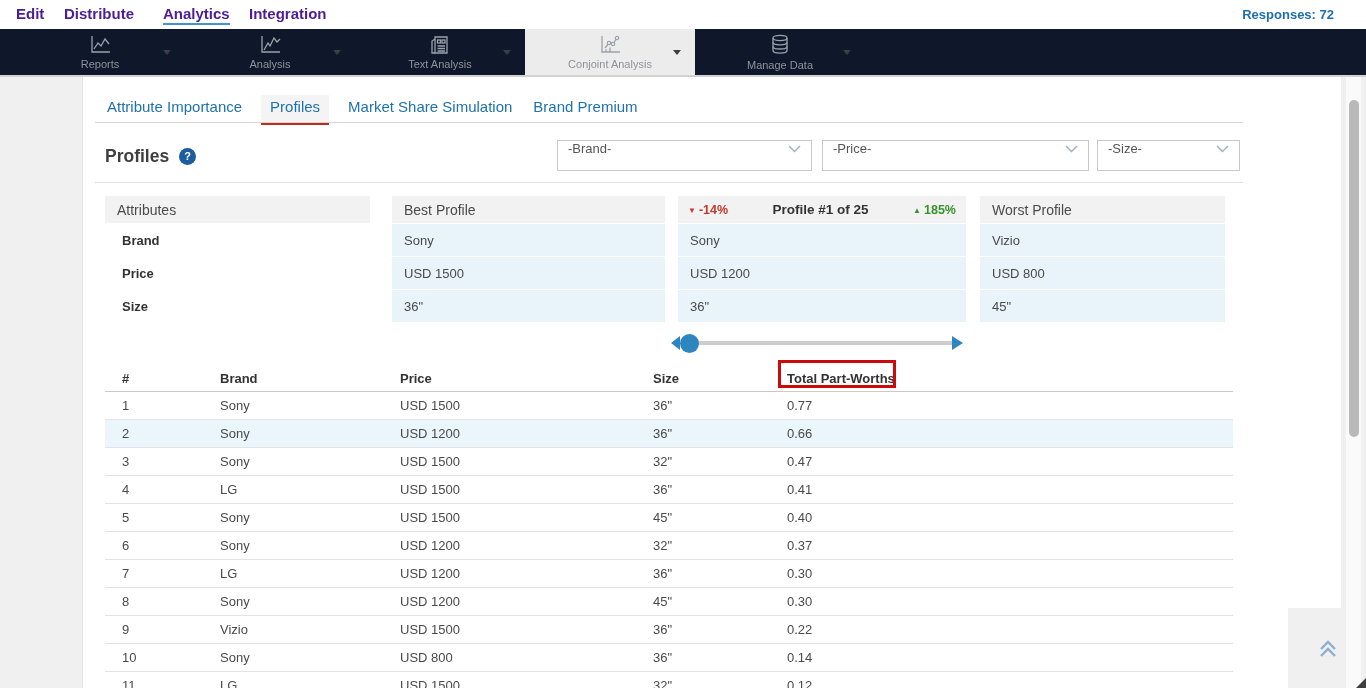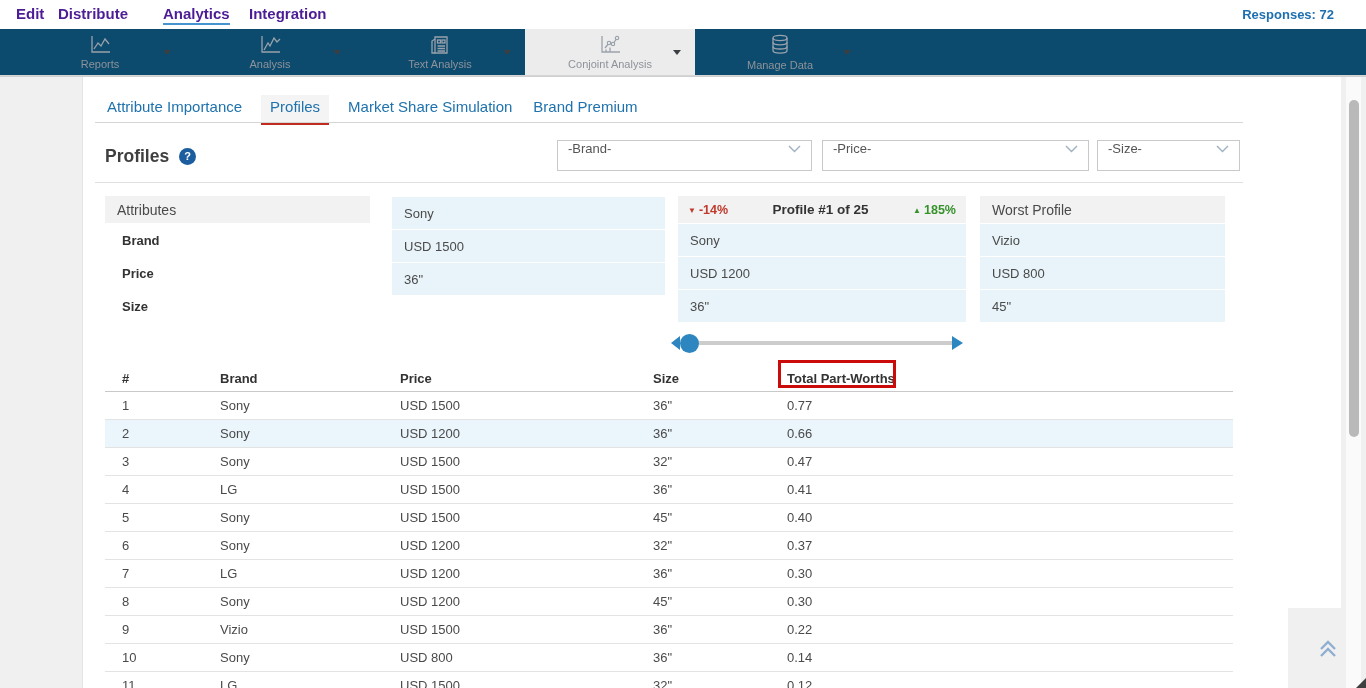--- a/index.html
+++ b/index.html
@@ -7,21 +7,21 @@
   body { font-family:"Liberation Sans", sans-serif; }
   .page { position:relative; width:1366px; height:688px; background:#fff; overflow:hidden; }
 
   
   .topnav { position:absolute; top:0; left:0; width:1366px; height:29px; background:#fff; }
   .nav-item { position:absolute; top:5px; font-size:15px; font-weight:700; color:#4c1d95; cursor:pointer; }
   .nav-item.active { border-bottom:2px solid #4694cf; padding-bottom:1px; }
   .responses { position:absolute; top:7px; right:32px; font-size:13px; font-weight:700; color:#1e6fb0; }
 
   
-  .toolbar { position:absolute; top:29px; left:0; width:1366px; height:47px; background:#0c4a6e;
+  .toolbar { position:absolute; top:29px; left:0; width:1366px; height:47px; background:#0f172a;
              border-bottom:1px solid #d5d5d5; display:flex; padding-left:15px; }
   .tool-group { position:relative; width:170px; height:46px; display:flex; flex-direction:column;
                 align-items:center; justify-content:center; gap:2px; cursor:pointer; }
   .tool-group.selected { background:#ececec; }
   .tool-label { font-size:11px; color:#8e9399; margin-top:1px; }
   .tool-icon svg { display:block; }
   .tool-caret { position:absolute; right:14px; top:21px; width:0; height:0;
                 border-left:4px solid transparent; border-right:4px solid transparent;
                 border-top:5px solid #3a3f44; }
 
@@ -101,21 +101,21 @@
   .resize-grip { position:absolute; left:1356px; top:678px; width:10px; height:10px;
                  background:#3f3f3f; clip-path:polygon(100% 0, 100% 100%, 0 100%); }
 </style>
 </head>
 <body>
 
 <div class="page">
 
   <div class="topnav">
     <span class="nav-item" style="left:16px">Edit</span>
-    <span class="nav-item" style="left:58px">Distribute</span>
+    <span class="nav-item" style="left:64px">Distribute</span>
     <span class="nav-item active" style="left:163px">Analytics</span>
     <span class="nav-item" style="left:249px">Integration</span>
     <span class="responses">Responses: 72</span>
   </div>
 
   <div class="toolbar">
     <div class="tool-group">
       <span class="tool-icon">
         <svg width="24" height="20" viewBox="0 0 24 20" fill="none" stroke="#9aa2ab" stroke-width="1.3">
           <path d="M4 1 v16 h18"></path>
@@ -221,20 +221,21 @@
   <div class="pcol pcol-attr">
     <div class="pcol-header">Attributes</div>
     <div class="pcol-body">
       <div class="attr-row">Brand</div>
       <div class="attr-row">Price</div>
       <div class="attr-row">Size</div>
     </div>
   </div>
 
   <div class="pcol pcol-best">
+    <div class="pcol-header">Best Profile</div>
     <div class="pcol-body">
       <div class="val-cell">Sony</div>
       <div class="val-cell">USD 1500</div>
       <div class="val-cell">36"</div>
     </div>
   </div>
 
   <div class="pcol pcol-cur">
     <div class="pcol-header cur">
       <span class="delta-down"><span class="tri">▼</span><span>-14%</span></span>

